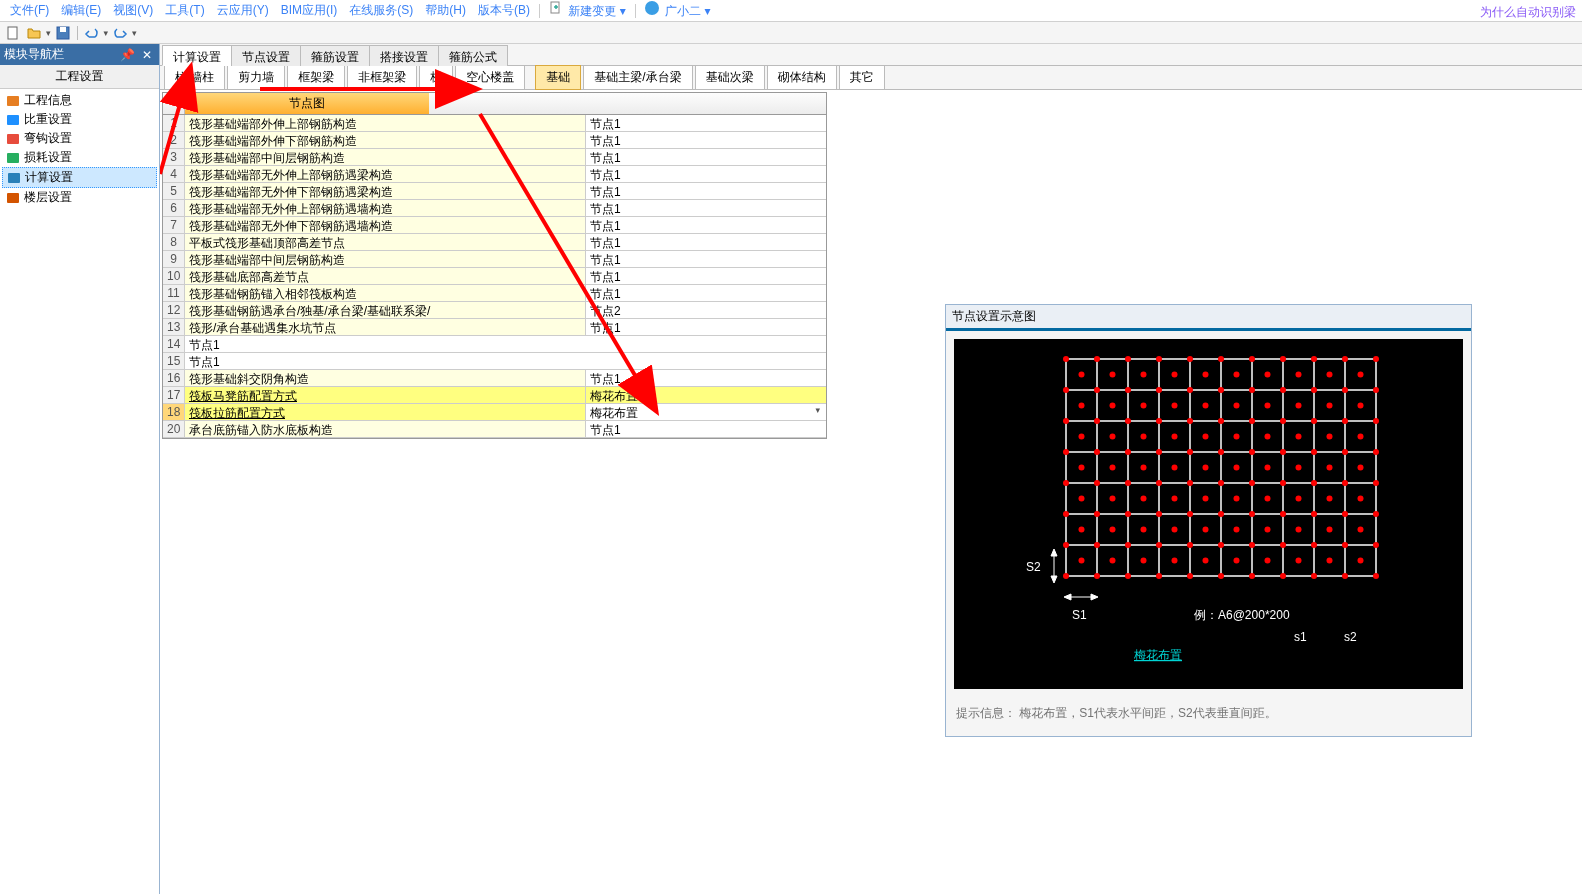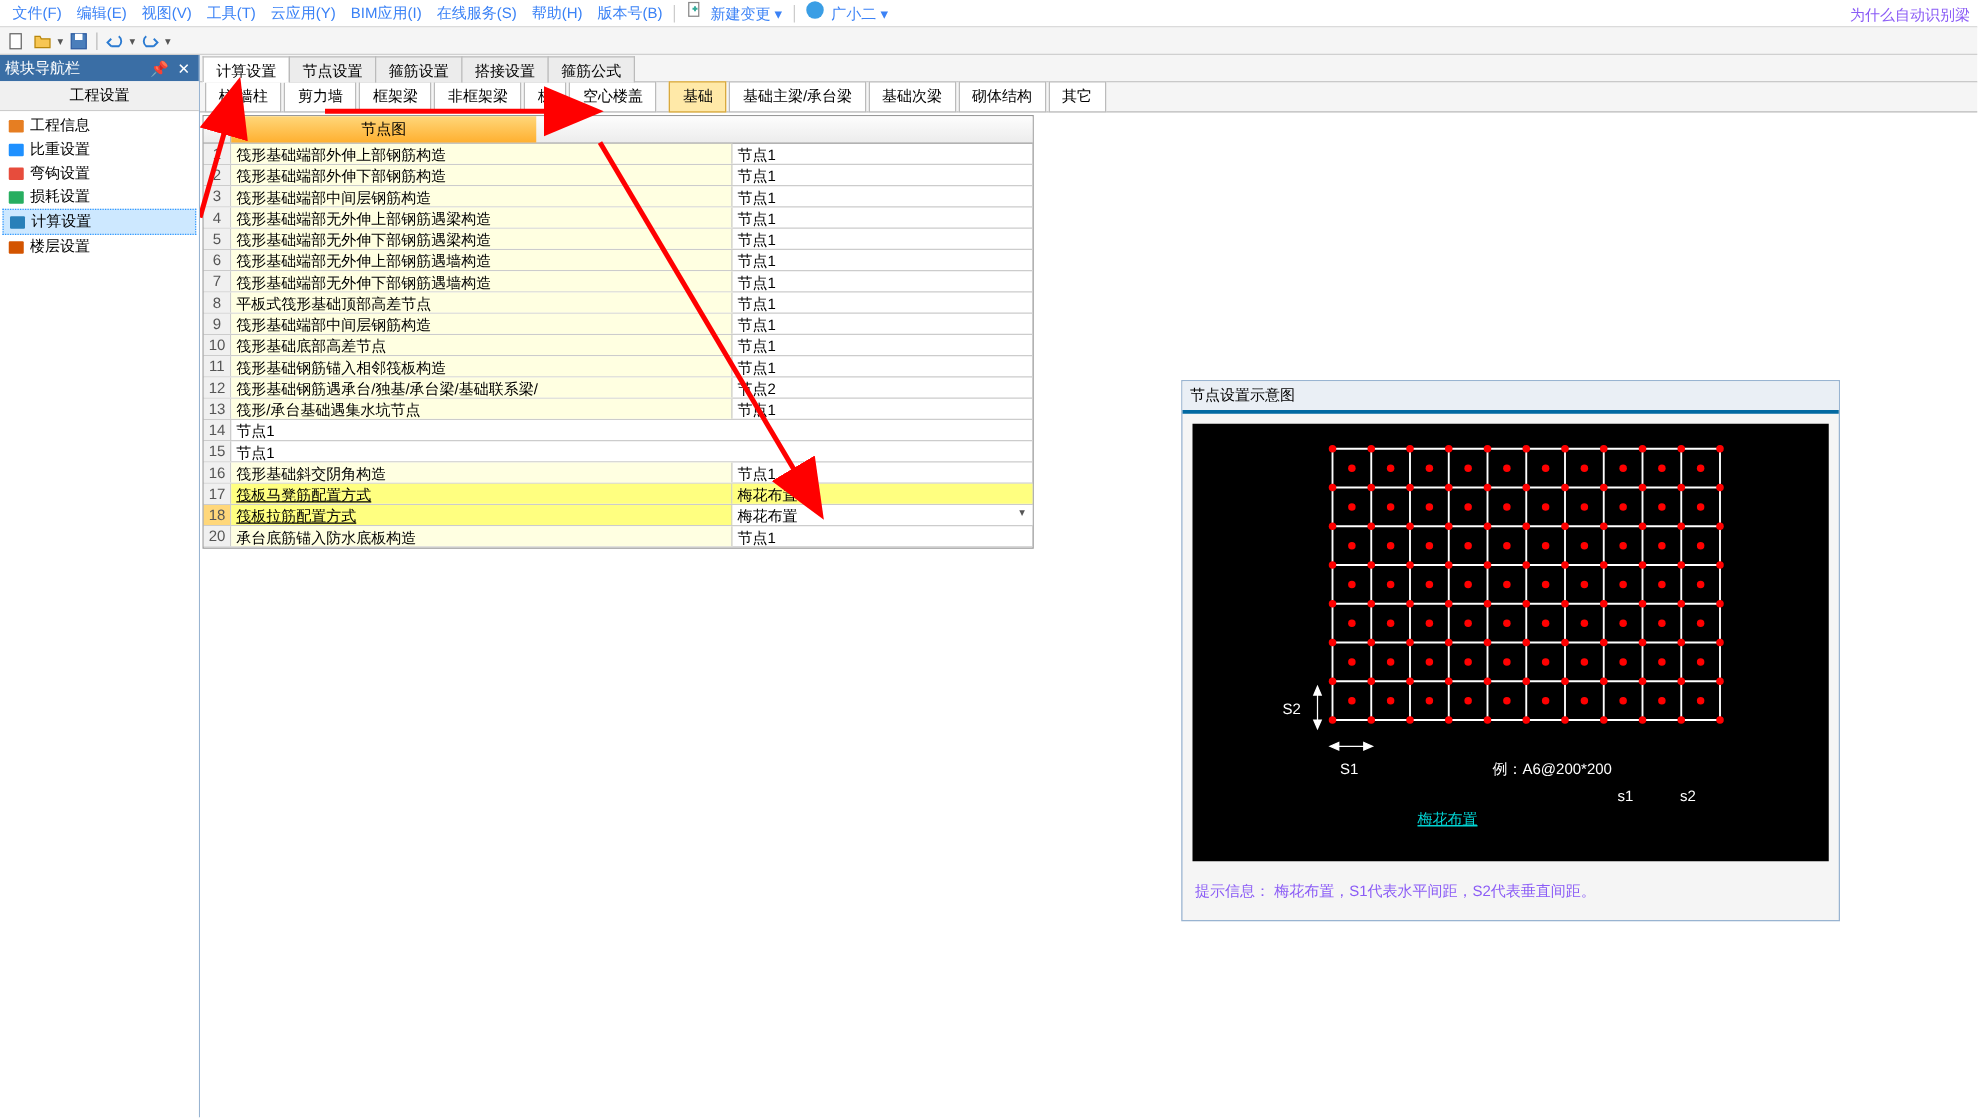--- a/index.html
+++ b/index.html
@@ -63,21 +63,21 @@
 .trow.hl .td-name { background: #ffff80; text-decoration: underline; }
 .trow.hl .td-node { background: #ffff80; }
 .trow.sel .td-num { background: #ffd77a; }
 .trow.sel .td-node { background: #fff; }
 .dropdown-arrow { float: right; font-size: 9px; color: #555; margin-right: 2px; }
 
 
 .diagram-panel { position: absolute; left: 785px; top: 260px; width: 527px; border: 1px solid #99b4d1; background: #f5f5f5; }
 .diagram-title { background: #eaeff5; padding: 3px 6px; border-bottom: 3px solid #0369a1; }
 .diagram-body { background: #000; margin: 8px; height: 350px; position: relative; }
-.diagram-hint { padding: 8px 10px 14px; color: #8b5cf6; }
+.diagram-hint { padding: 8px 10px 14px; color: #737373; }
 
 
 .grid-svg { position: absolute; left: 0; top: 0; }
 
 
 .arrow-overlay { position: absolute; top: 0; left: 0; pointer-events: none; z-index: 100; }
 
 </style>
 </head>
 <body>

